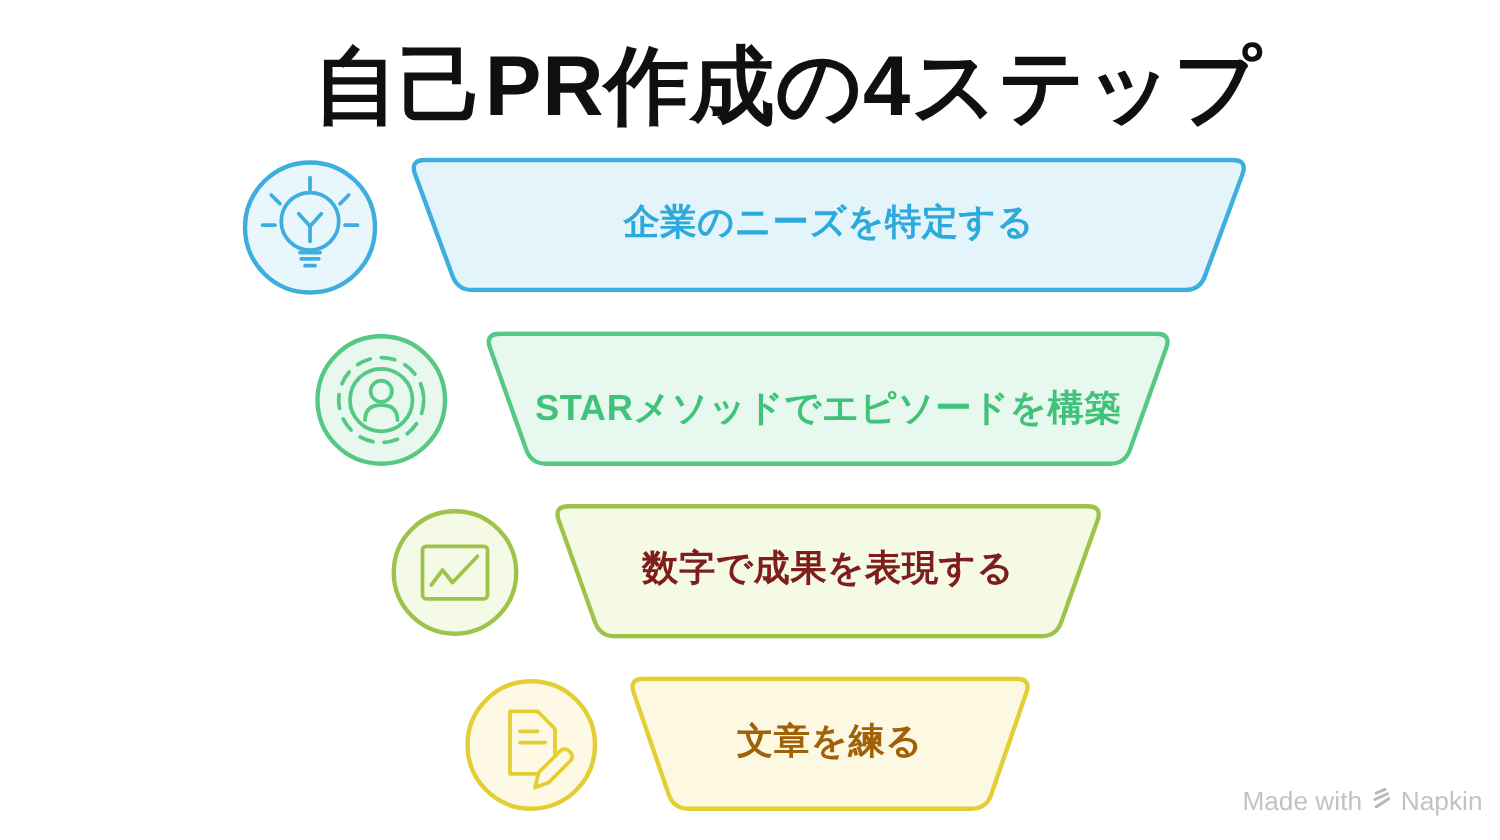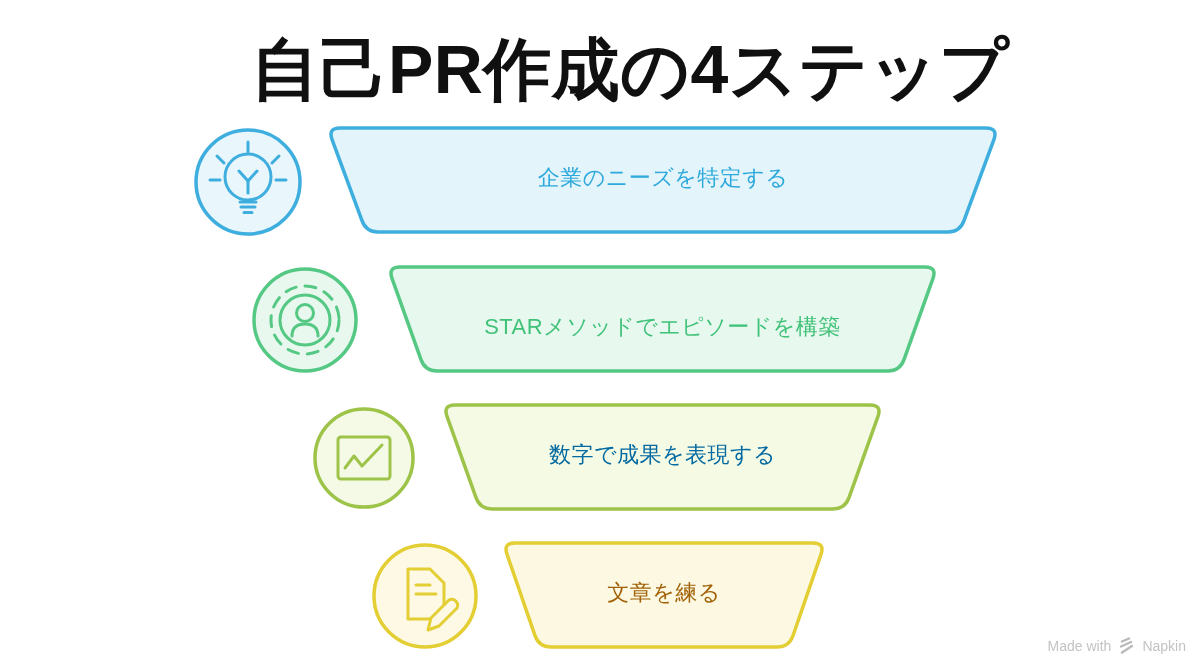--- a/index.html
+++ b/index.html
@@ -8,39 +8,39 @@
     overflow:hidden;font-family:"Liberation Sans",sans-serif;
   }
   .title{
     position:absolute;left:630px;top:32px;transform:translateX(-50%);
     font-size:68px;line-height:1.1;font-weight:800;color:#101010;
     white-space:nowrap;letter-spacing:0.5px;
   }
   .step-shape{position:absolute;}
   .step-label{
     position:absolute;display:flex;align-items:center;justify-content:center;
-    font-weight:400;font-size:22px;white-space:nowrap;letter-spacing:0.5px;
+    font-weight:700;font-size:29px;white-space:nowrap;letter-spacing:0.5px;
   }
   .icon-svg{position:absolute;}
   
   .s1{left:326px;top:126px;width:674px;height:108px;}
   .l1{left:326px;top:126px;width:674px;height:104px;color:#2EA9DC;}
   .s2{left:386px;top:265px;width:553px;height:108px;}
   .l2{left:386px;top:265px;width:553px;height:124px;color:#41C279;}
   .s3{left:441px;top:403px;width:443px;height:108px;}
-  .l3{left:441px;top:403px;width:443px;height:104px;color:#0369a1;}
+  .l3{left:441px;top:403px;width:443px;height:104px;color:#7f1d1d;}
   .s4{left:501px;top:541px;width:326px;height:108px;}
   .l4{left:501px;top:541px;width:326px;height:104px;color:#a16207;}
   .i1{left:193px;top:127px;width:110px;height:110px;}
   .i2{left:251px;top:266px;width:108px;height:108px;}
   .i3{left:312px;top:406px;width:104px;height:104px;}
   .i4{left:371px;top:542px;width:108px;height:108px;}
   .watermark{
-    position:absolute;right:14px;bottom:18px;display:flex;align-items:center;gap:7px;
-    color:#C3C3C3;font-size:14px;font-weight:500;
+    position:absolute;right:14px;bottom:18px;display:flex;align-items:flex-start;gap:7px;
+    color:#C3C3C3;font-size:21px;font-weight:500;
   }
 </style>
 </head>
 <body>
 
 <div class="canvas">
 
   <div class="title">自己PR作成の4ステップ</div>
 
   <div>

